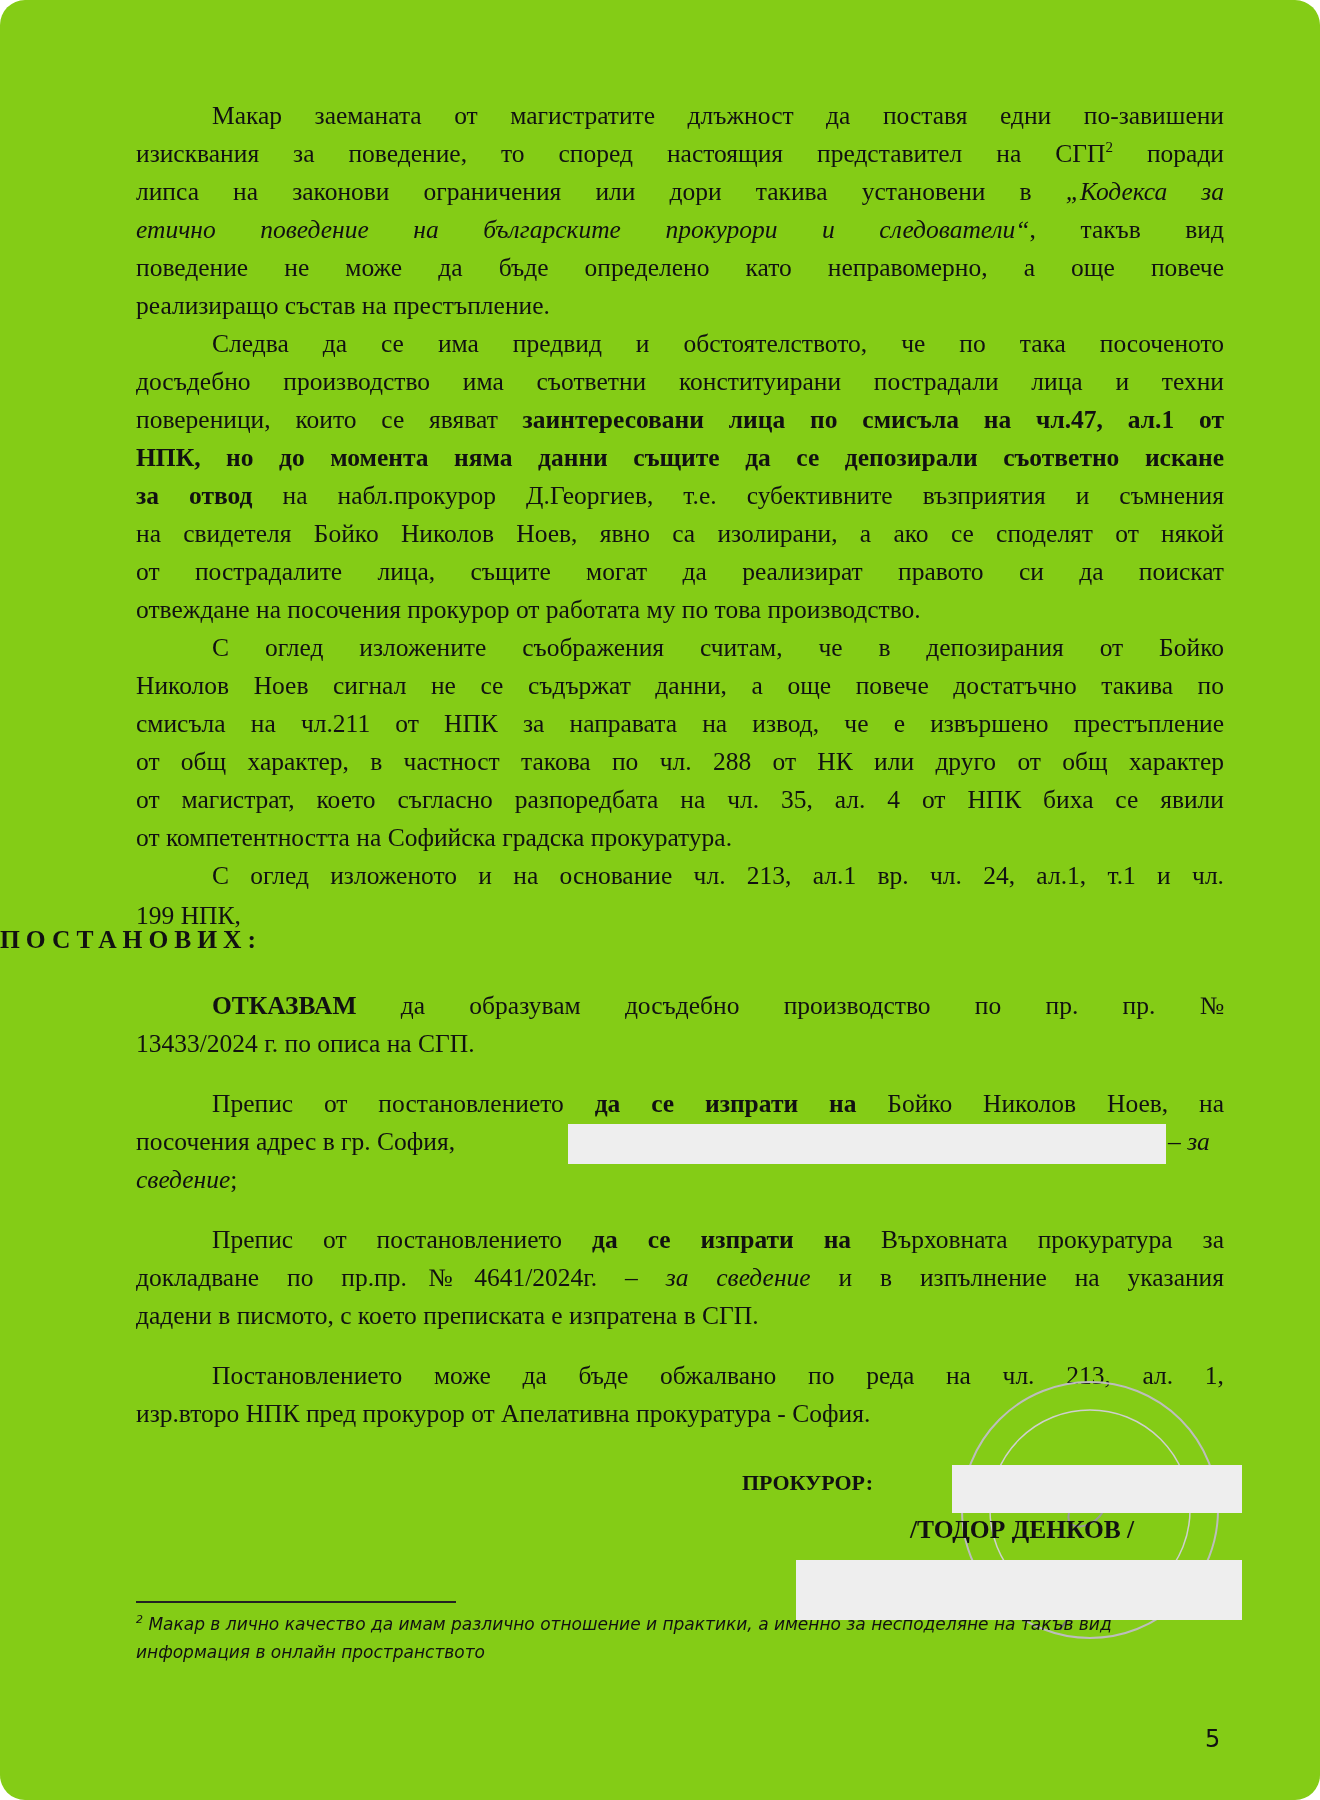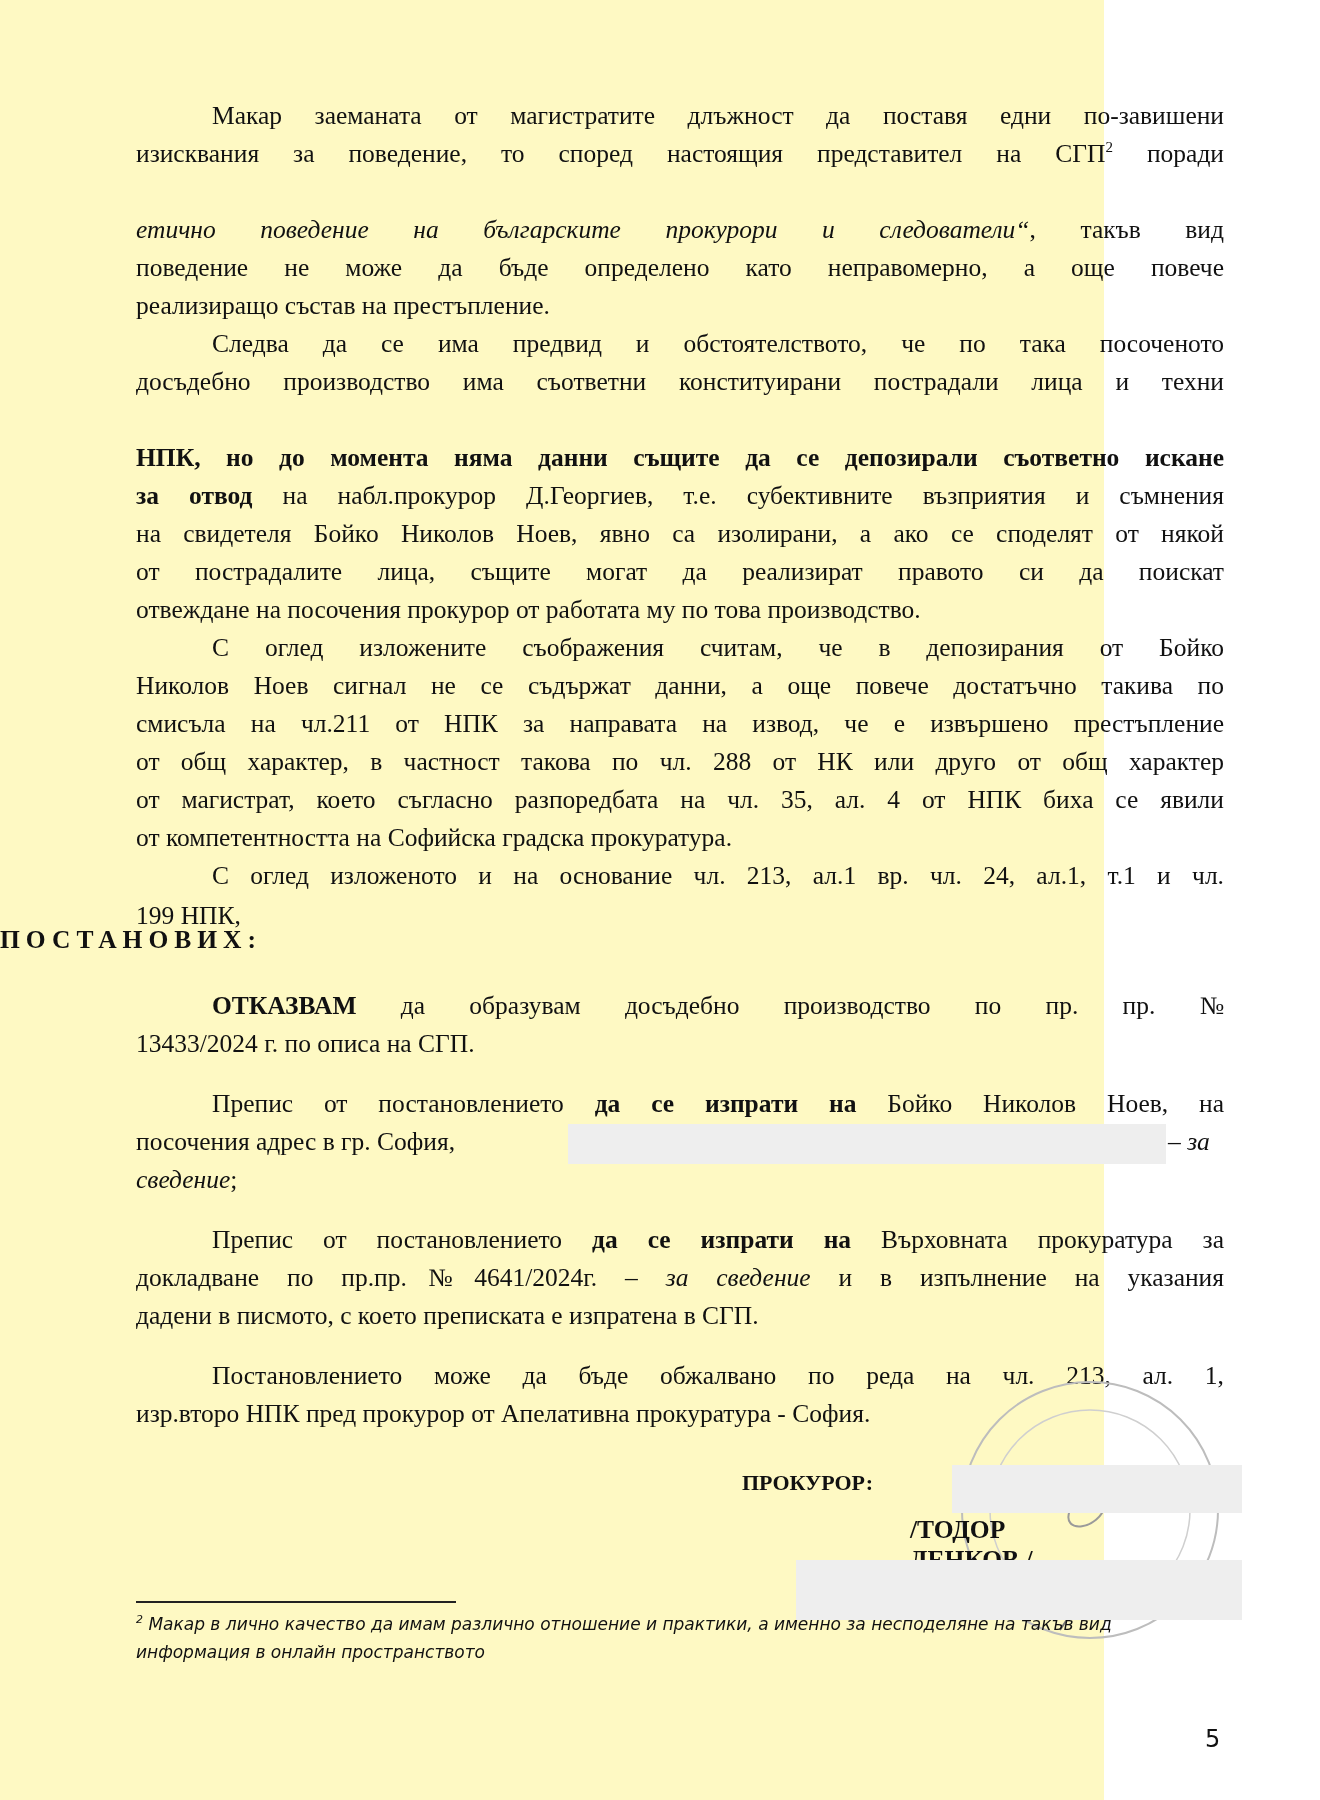--- a/index.html
+++ b/index.html
@@ -1,21 +1,21 @@
 <!DOCTYPE html>
 <html><head>
 <meta charset="utf-8">
 <style>
   html, body { margin: 0; padding: 0; }
   body {
     width: 1320px; height: 1800px; position: relative; overflow: hidden;
     background: #ffffff; color: #111111;
     font-family: "Liberation Serif", "DejaVu Serif", serif;
   }
-  .page { position: absolute; left: 0; top: 0; width: 1104px; height: 1800px; background: #fef9c3; }
+  .page { position: absolute; left: 0; top: 0; width: 1320px; height: 1800px; background: #84cc16; border-radius: 25px; }
   .line {
     position: absolute; left: 136px; width: 1088px;
     font-size: 25.5px; line-height: 32px; white-space: nowrap;
     text-align: justify; text-align-last: justify;
   }
   .line.indent { left: 212px; width: 1012px; }
   .line.last { text-align-last: left; }
   .b { font-weight: bold; }
   .i { font-style: italic; }
   sup { font-size: 15px; line-height: 0; vertical-align: 10px; }
@@ -35,26 +35,28 @@
   .page-num { position: absolute; left: 1205px; top: 1725px; font-size: 24px; font-family: "DejaVu Sans", sans-serif; }
   .stamp { position: absolute; left: 940px; top: 1360px; width: 300px; height: 300px; }
 </style>
 </head>
 <body>
 
 <div class="page">
 
   <div class="line indent" style="top:100px"><span>Макар заеманата от магистратите длъжност да поставя едни по-завишени</span></div>
   <div class="line" style="top:138px"><span>изисквания за поведение, то според настоящия представител на СГП</span><sup>2</sup><span> поради</span></div>
+  <div class="line" style="top:176px"><span>липса на законови ограничения или дори такива установени в </span><span class="i">„Кодекса за</span></div>
   <div class="line" style="top:214px"><span class="i">етично поведение на българските прокурори и следователи“</span><span>, такъв вид</span></div>
   <div class="line" style="top:252px"><span>поведение не може да бъде определено като неправомерно, а още повече</span></div>
   <div class="line last" style="top:290px"><span>реализиращо състав на престъпление.</span></div>
 
   <div class="line indent" style="top:328px"><span>Следва да се има предвид и обстоятелството, че по така посоченото</span></div>
   <div class="line" style="top:366px"><span>досъдебно производство има съответни конституирани пострадали лица и техни</span></div>
+  <div class="line" style="top:404px"><span>повереници, които се явяват </span><span class="b">заинтересовани лица по смисъла на чл.47, ал.1 от</span></div>
   <div class="line" style="top:442px"><span class="b">НПК, но до момента няма данни същите да се депозирали съответно искане</span></div>
   <div class="line" style="top:480px"><span class="b">за отвод</span><span> на набл.прокурор Д.Георгиев, т.е. субективните възприятия и съмнения</span></div>
   <div class="line" style="top:518px"><span>на свидетеля Бойко Николов Ноев, явно са изолирани, а ако се споделят от някой</span></div>
   <div class="line last" style="top:594px"><span>отвеждане на посочения прокурор от работата му по това производство.</span></div>
   <div class="line" style="top:556px"><span>от пострадалите лица, същите могат да реализират правото си да поискат</span></div>
 
   <div class="line indent" style="top:632px"><span>С оглед изложените съображения считам, че в депозирания от Бойко</span></div>
   <div class="line" style="top:670px"><span>Николов Ноев сигнал не се съдържат данни, а още повече достатъчно такива по</span></div>
   <div class="line" style="top:708px"><span>смисъла на чл.211 от НПК за направата на извод, че е извършено престъпление</span></div>
   <div class="line" style="top:746px"><span>от общ характер, в частност такова по чл. 288 от НК или друго от общ характер</span></div>

